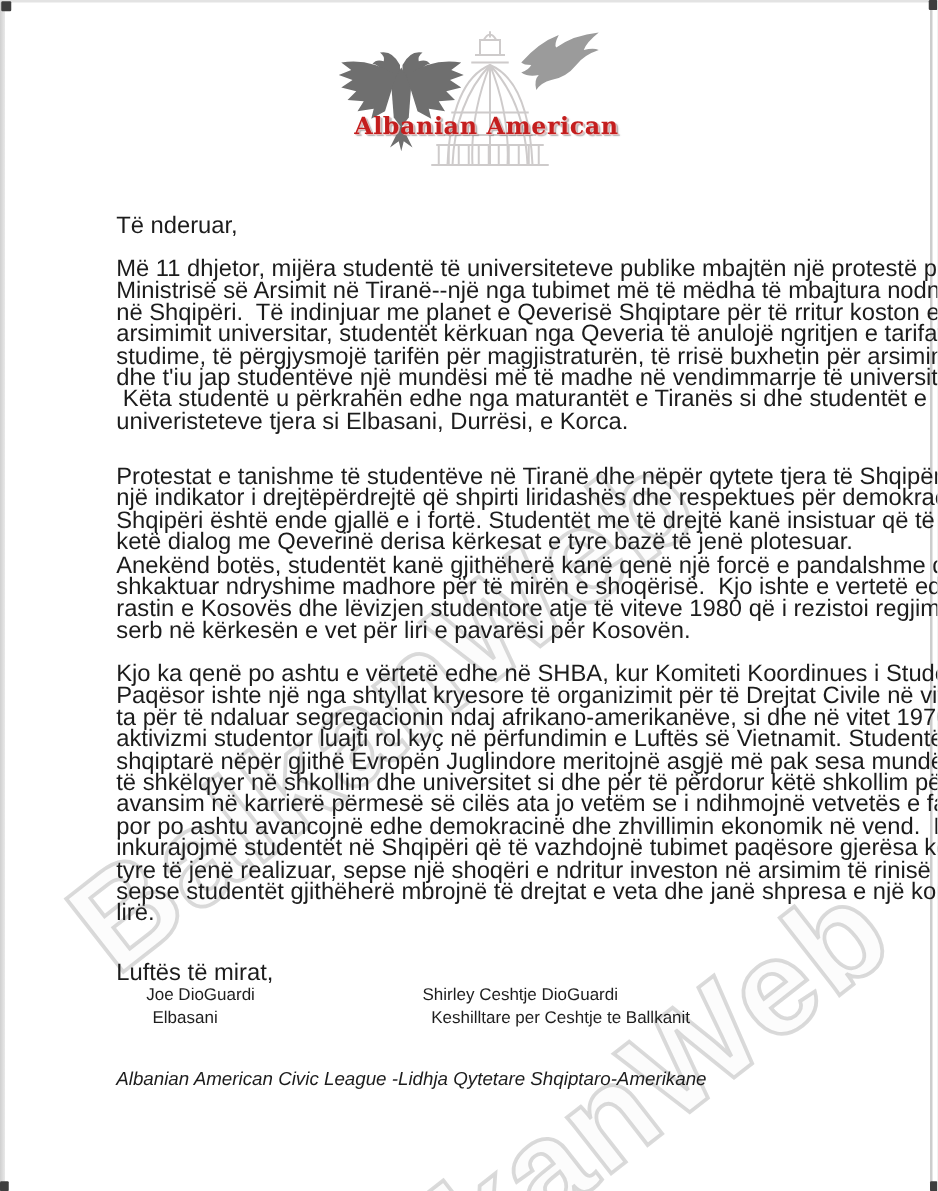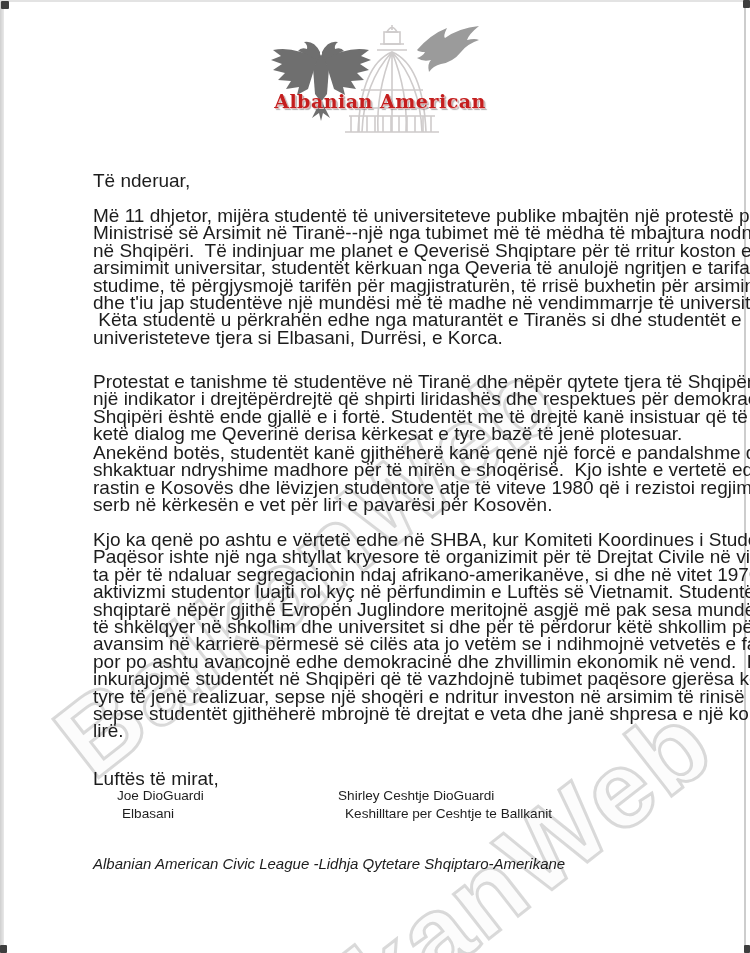--- a/index.html
+++ b/index.html
@@ -15,21 +15,21 @@
   .corner{position:absolute;background:#3e3e3e;border-radius:1px;}
   .corner.tl{left:1px;top:1px;width:8px;height:8px;}
   .corner.tr{left:743px;top:0;width:7px;height:8px;}
   .corner.bl{left:0;top:945px;width:7px;height:8px;}
   .corner.br{left:744px;top:945px;width:6px;height:8px;}
 
   
   .logo{position:absolute;left:265px;top:20px;width:230px;height:120px;}
   .logo svg{position:absolute;left:0;top:0;}
   .logo-text{
-    position:absolute;left:0;width:230px;text-align:center;
+    position:absolute;left:0;width:230px;text-align:right;
     font-family:"DejaVu Serif",serif;font-weight:bold;
     color:#c41e1e;letter-spacing:.5px;
     text-shadow:1px 1px 0 #e8b9b9,2px 2px 1px rgba(110,110,110,.55);
   }
   .logo-text.l1{top:70px;font-size:19px;}
   .logo-text.l2{top:92px;font-size:19px;}
 
   
   .watermark{
     position:absolute;white-space:nowrap;pointer-events:none;

